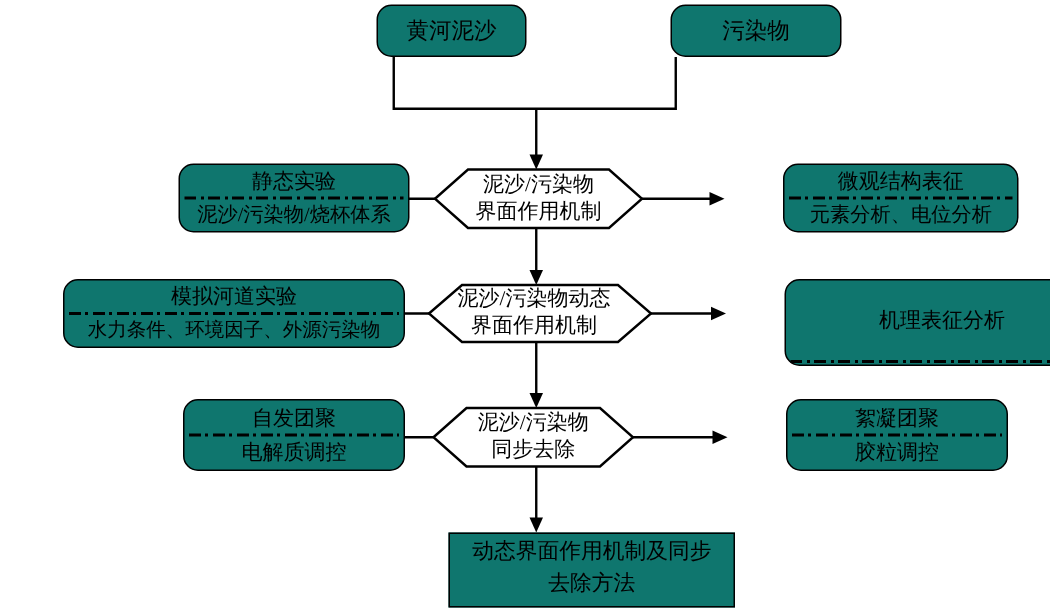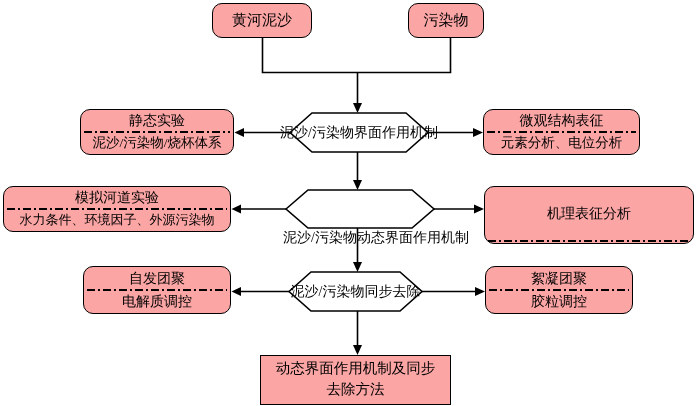--- a/index.html
+++ b/index.html
@@ -2,33 +2,33 @@
 <html><head>
 <meta charset="utf-8">
 <style>
   html,body{margin:0;padding:0;background:#fff;}
   .stage{
     position:relative;width:700px;height:406px;background:#ffffff;overflow:hidden;
     font-family:"Liberation Serif","DejaVu Serif",serif;color:#000;
   }
   svg.wires{position:absolute;left:0;top:0;width:700px;height:406px;}
   .node{
-    position:absolute;box-sizing:border-box;border:1.5px solid #000;background:#fca5a5;
+    position:absolute;box-sizing:border-box;border:1.5px solid #000;background:#0f766e;
     display:flex;flex-direction:column;justify-content:center;align-items:center;
-    text-align:center;white-space:nowrap;
+    text-align:center;white-space:nowrap;margin-left:39px;
   }
   .rounded{border-radius:10px;}
   .split{justify-content:stretch;align-items:stretch;padding:1px 0;}
   .split .row{flex:1;display:flex;align-items:center;justify-content:center;}
   .dashdot{
     height:2px;margin:0 3px;flex:0 0 auto;
     background:repeating-linear-gradient(90deg,#000 0 8px,transparent 8px 11px,#000 11px 13px,transparent 13px 16px);
   }
   .hexlabel{
-    position:absolute;display:flex;justify-content:center;
+    position:absolute;display:flex;flex-direction:column;justify-content:center;
     align-items:center;text-align:center;line-height:18px;white-space:nowrap;
   }
   .f15{font-size:15px;}
   .f145{font-size:14.5px;line-height:21px;font-family:Liberation Mono, monospace;}
   .f14{font-size:14px;}
   .f135{font-size:13.5px;}
   .f13{font-size:13px;}
 </style>
 </head>
 <body>
@@ -64,29 +64,29 @@
     <g fill="#ffffff" stroke="#000" stroke-width="1.6">
       <polygon points="290,132.5 312,113 406,113 428,132.5 406,152 312,152"></polygon>
       <polygon points="286,209 308,190 412,190 434,209 412,228 308,228"></polygon>
       <polygon points="289,291.5 311,272 400,272 422,291.5 400,311 311,311"></polygon>
     </g>
   </svg>
 
   <div class="node rounded f15" style="left:212px;top:3px;width:100px;height:35px;">
     <span>黄河泥沙</span>
   </div>
-  <div class="node rounded f15" style="left:408px;top:3px;width:76px;height:35px;">
+  <div class="node rounded f15" style="left:408px;top:3px;width:114px;height:35px;">
     <span>污染物</span>
   </div>
 
   <div class="hexlabel f14" style="left:290px;top:113px;width:138px;height:39px;">
     <span>泥沙/污染物</span>
     <span>界面作用机制</span>
   </div>
-  <div class="hexlabel f14" style="left:302px;top:190px;width:148px;height:38px;margin-top:29px;">
+  <div class="hexlabel f14" style="left:282px;top:190px;width:148px;height:38px;">
     <span>泥沙/污染物动态</span>
     <span>界面作用机制</span>
   </div>
   <div class="hexlabel f14" style="left:289px;top:272px;width:133px;height:39px;">
     <span>泥沙/污染物</span>
     <span>同步去除</span>
   </div>
 
   <div class="node rounded split" style="left:80px;top:109px;width:154px;height:46px;">
     <div class="row f14">静态实验</div>

